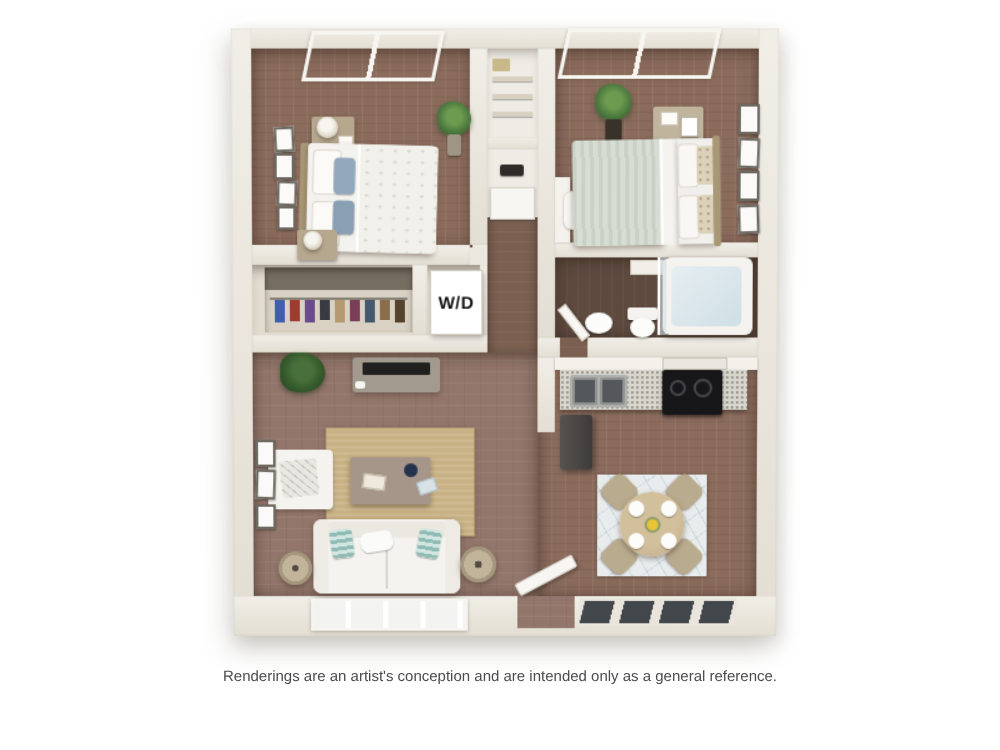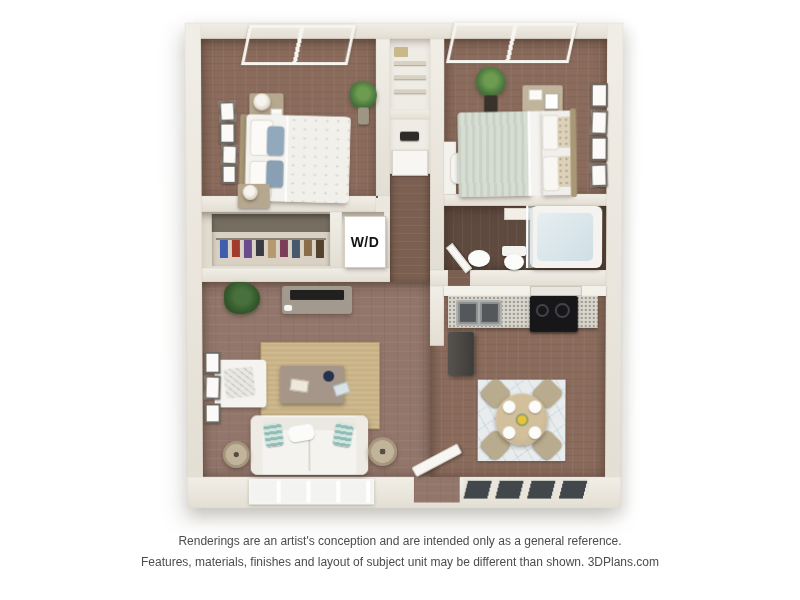--- a/index.html
+++ b/index.html
@@ -203,16 +203,15 @@
     <div class="a glass" style="left:62px;top:456px;width:122px;height:22px;background:#f3f4f2;border-width:2px;background-image:repeating-linear-gradient(90deg,transparent 0 26px,#ffffff 26px 30px);"></div>
     <div class="a wood-l" style="left:228px;top:454px;width:46px;height:26px;"></div>
     <div class="a" style="left:228px;top:444px;width:50px;height:9px;background:#f7f6f2;border:1px solid #d9d4ca;border-radius:2px;transform:rotate(-28deg);transform-origin:left center;box-shadow:1px 2px 3px rgba(0,0,0,.3);"></div>
     <div class="a" style="left:278px;top:456px;width:126px;height:22px;background:#e9e5dc;overflow:hidden;">
       <div class="a" style="left:2px;top:2px;width:130px;height:18px;background:repeating-linear-gradient(90deg,#41474a 0 24px,#e9e5dc 24px 32px);transform:skewX(-14deg);"></div>
     </div>
   </div>
 
   <div class="a disclaimer">
     <div>Renderings are an artist's conception and are intended only as a general reference.</div>
-    <div>Features, materials, finishes and layout of subject unit may be different than shown. 3DPlans.com</div>
   </div>
 
 </div>
 
 </body></html>

